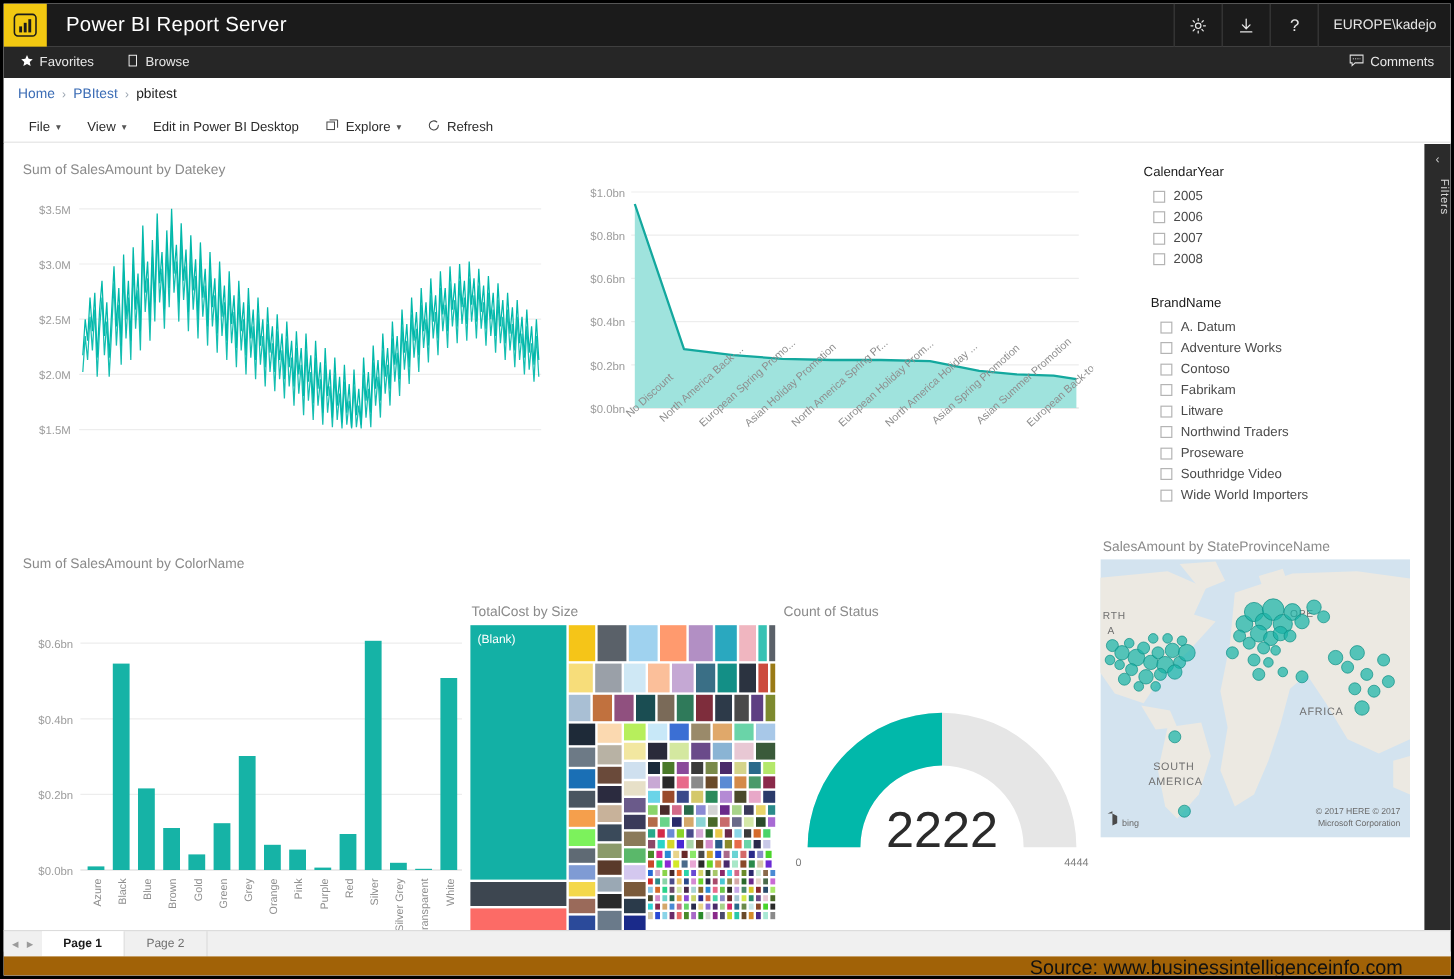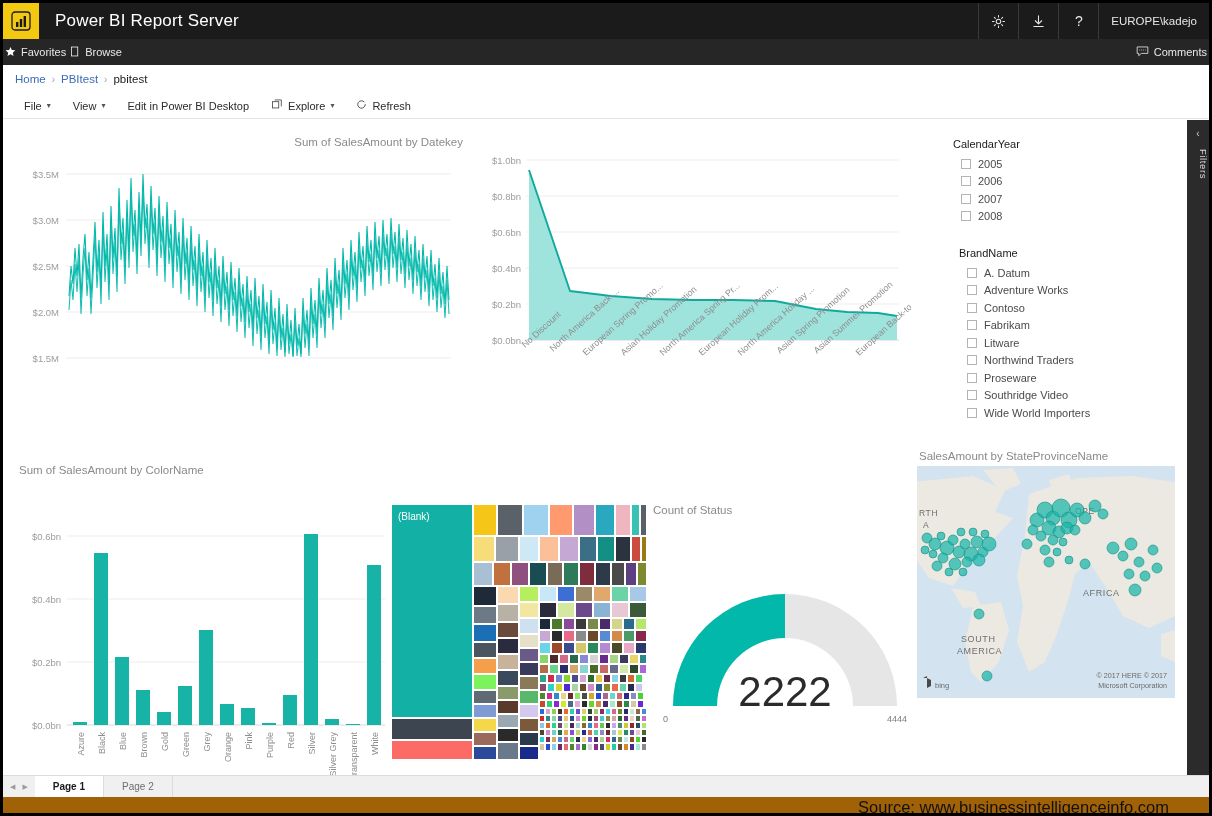--- a/index.html
+++ b/index.html
@@ -36,21 +36,21 @@
     display: flex; align-items: center; padding: 0 12px; color: #e6e6e6;
     font-size: 11.5px; border-left: 1px solid #3a3a3a;
   }
 
   
   .navbar {
     position: absolute; top: 36px; left: 0; width: 1206px; height: 26px;
     background: #262626; display: flex; align-items: center;
     color: #e8e8e8; font-size: 11px;
   }
-  .nav-item { display: flex; align-items: center; gap: 5px; padding: 0 2px; height: 26px; }
+  .nav-item { display: flex; align-items: center; gap: 5px; padding: 0 14px; height: 26px; }
   .navbar-spacer { flex: 1; }
 
   
   .breadcrumb {
     position: absolute; top: 62px; left: 0; width: 1206px; height: 28px;
     background: #fff; display: flex; align-items: center;
     padding-left: 12px; font-size: 11.5px; color: #333;
   }
   .crumb-link { color: #3b6cb5; }
   .crumb-sep { color: #9aa4b0; margin: 0 6px; font-size: 10px; }
@@ -223,21 +223,21 @@
         <svg width="11" height="11" viewBox="0 0 14 14">
           <path d="M11.8 7a4.8 4.8 0 1 1-1.6-3.6" fill="none" stroke="#444" stroke-width="1.15" stroke-linecap="round"></path>
         </svg>
       </span>
       <span>Refresh</span>
     </div>
   </div>
 
   <div class="canvas">
 
-    <div class="viz" style="left:8px; top:12px; width:452px; height:240px;text-align:right;">
+    <div class="viz" style="left:8px; top:12px; width:452px; height:240px;">
       <div class="viz-title" style="padding:4px 0 0 8px;">Sum of SalesAmount by Datekey</div>
       <svg width="452" height="218" viewBox="0 0 452 218">
 
         <g stroke="#ededed" stroke-width="1">
           <line x1="55" y1="26" x2="440" y2="26"></line>
           <line x1="55" y1="72" x2="440" y2="72"></line>
           <line x1="55" y1="118" x2="440" y2="118"></line>
           <line x1="55" y1="164" x2="440" y2="164"></line>
           <line x1="55" y1="210" x2="440" y2="210"></line>
         </g>
@@ -478,20 +478,21 @@
       
       
       
     </div>
 
     <div class="hscroll" style="top:655px;">
       <div class="hscroll-thumb"></div>
     </div>
 
     <div class="viz" style="left:388px; top:384px; width:262px; height:276px;">
+      <div class="viz-title" style="padding:0 0 4px 2px;">TotalCost by Size</div>
       <svg width="256" height="256" viewBox="0 0 256 256">
         <rect x="0" y="0" width="256" height="256" fill="#ffffff"></rect>
 
         <rect x="1" y="1" width="80" height="212" fill="#13b0a5"></rect>
         <text x="7" y="16" font-family="Liberation Sans, sans-serif" font-size="10" fill="#ffffff">(Blank)</text>
         <rect x="1" y="215" width="80" height="20" fill="#3d4650"></rect>
         <rect x="1" y="237" width="80" height="18" fill="#fc6b66"></rect>
 
         <g>
           <rect x="83" y="1" width="22" height="30" fill="#f5c518"></rect>

